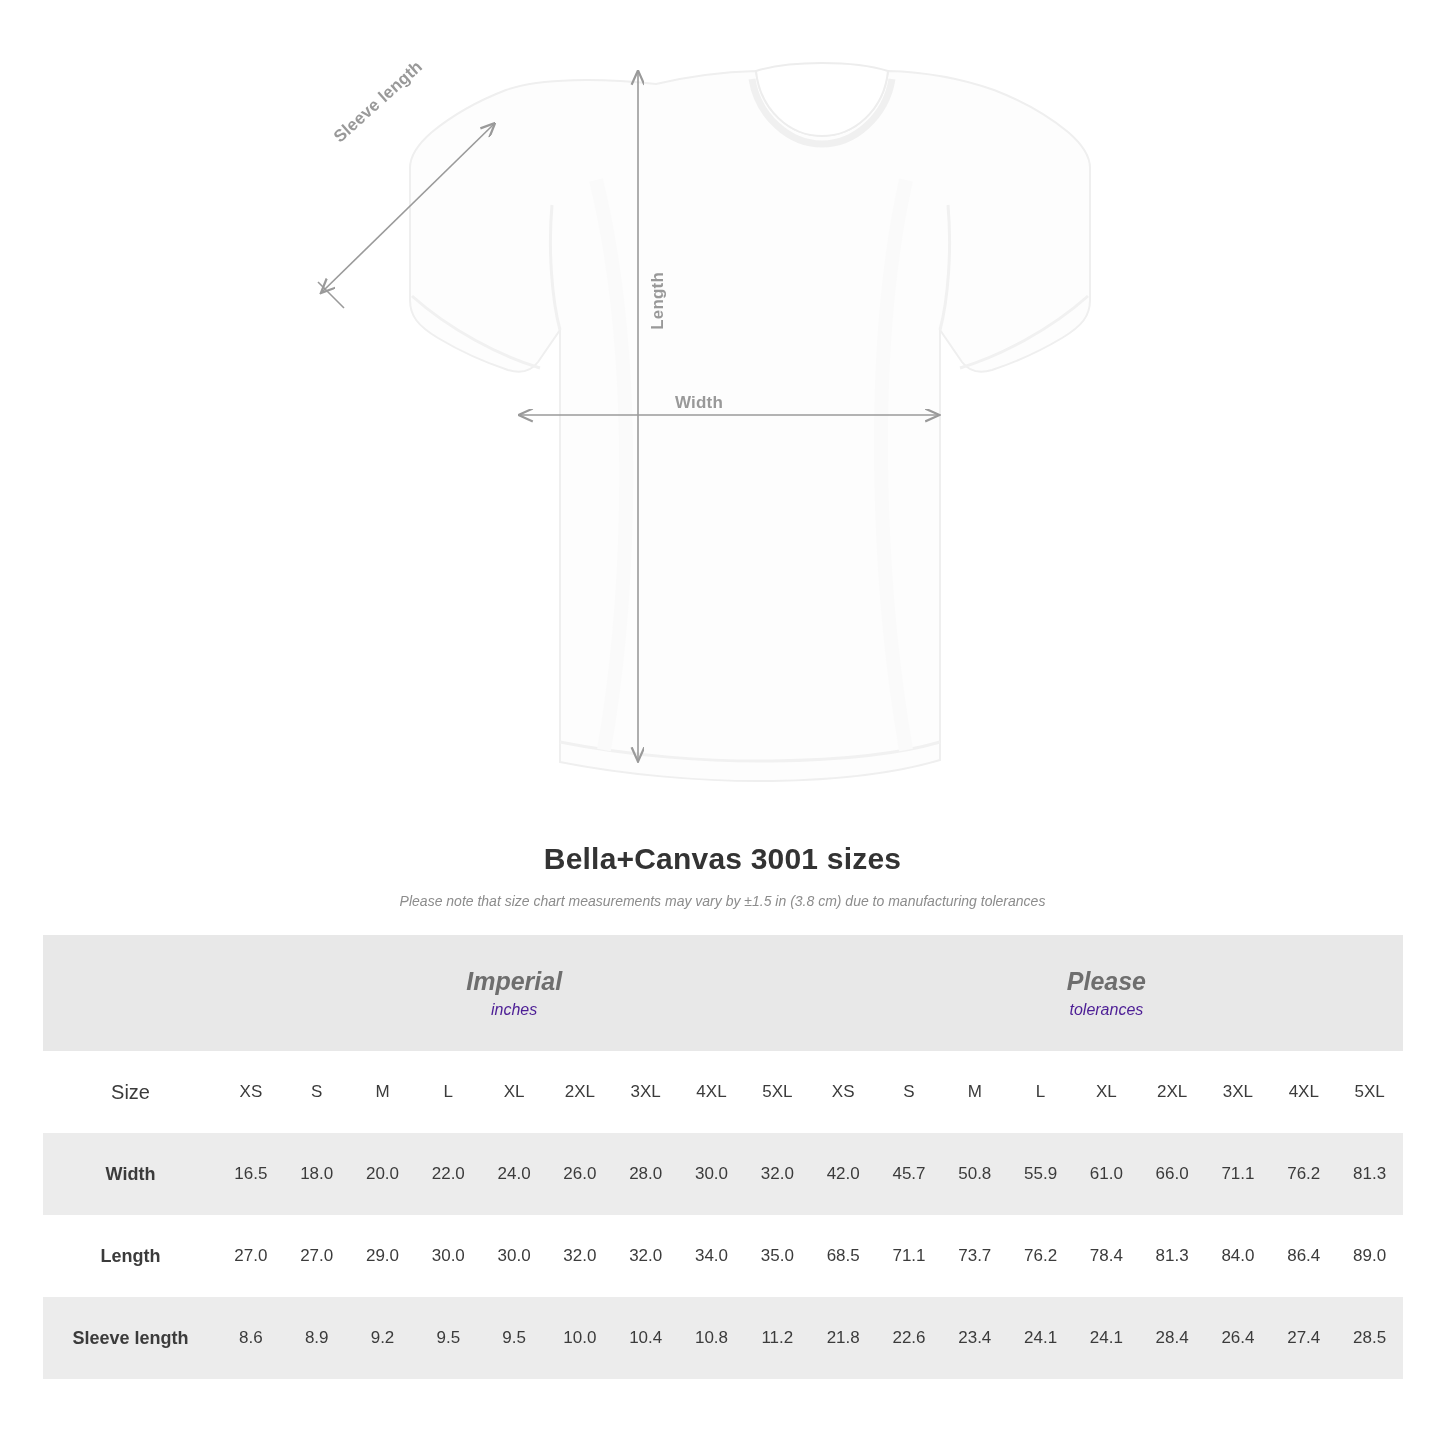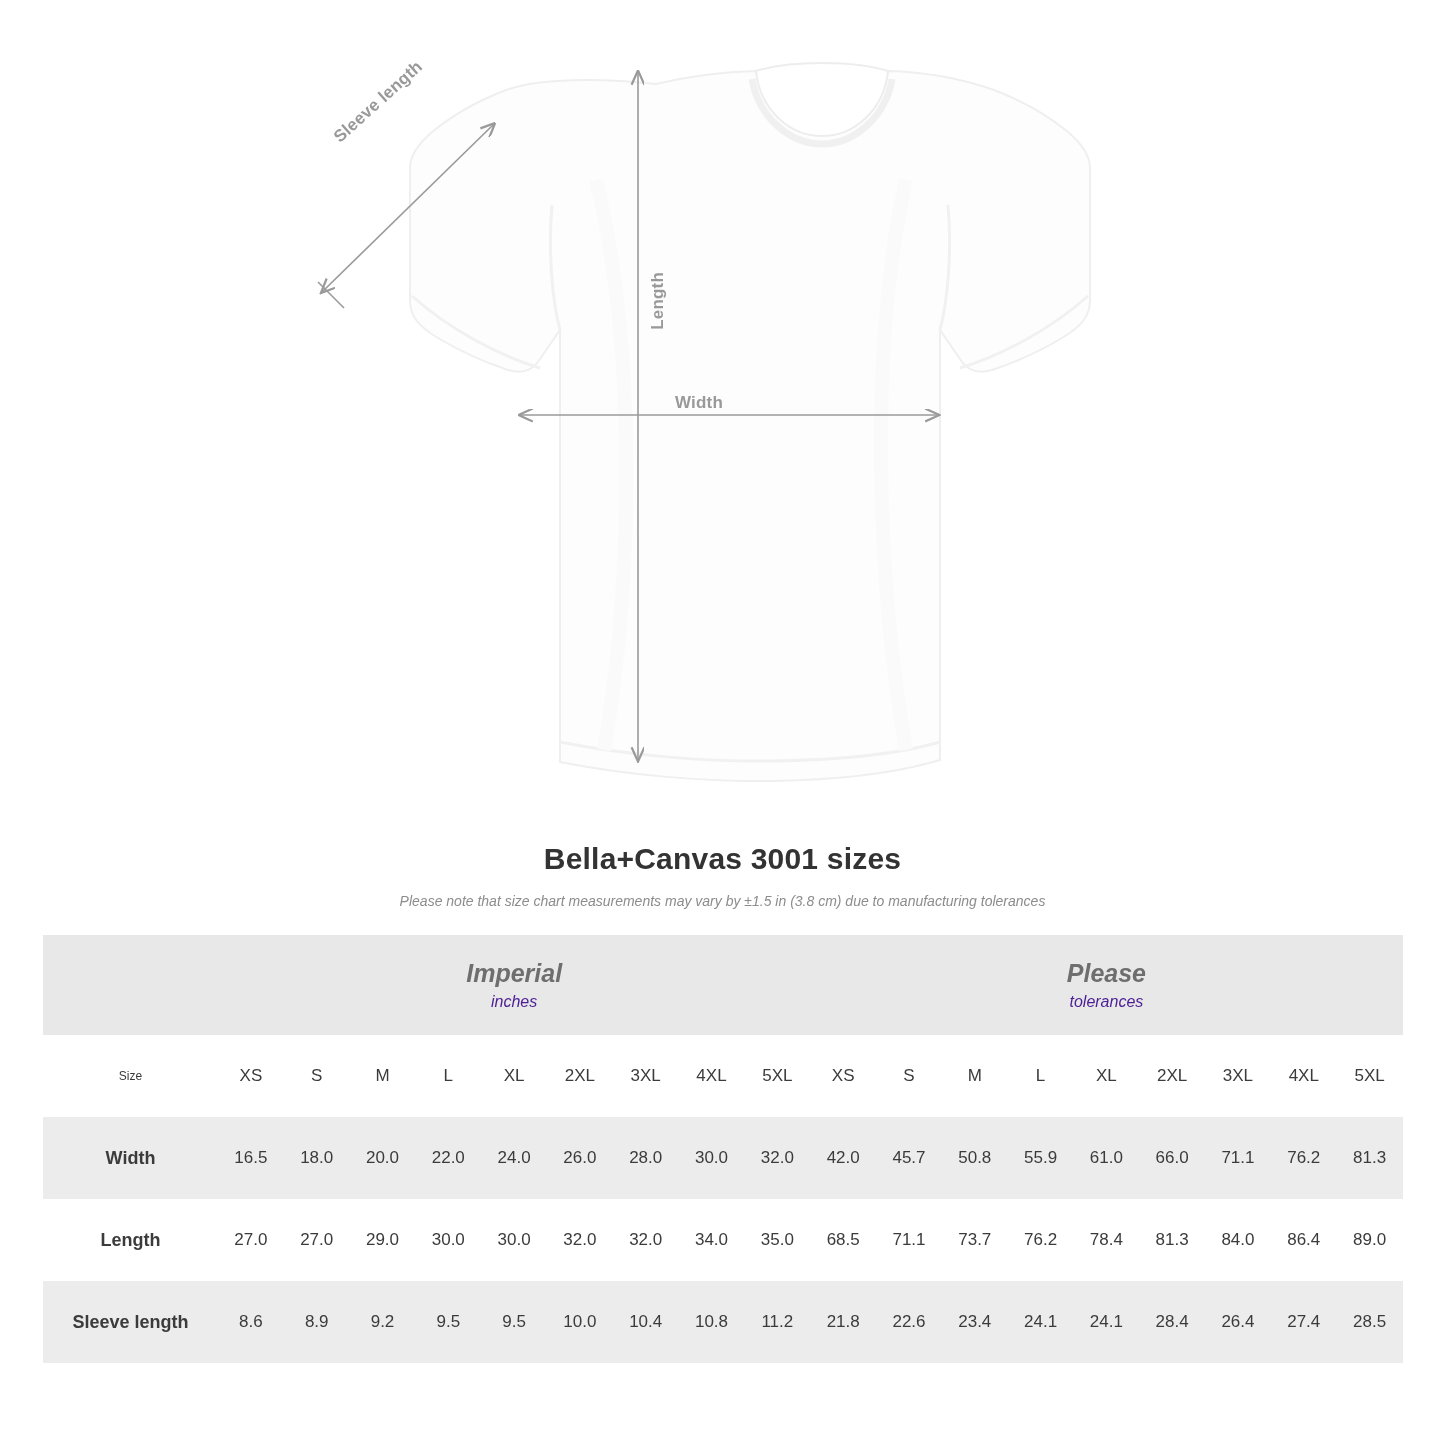--- a/index.html
+++ b/index.html
@@ -83,21 +83,21 @@
   table.size-table th {
     text-align: center;
     vertical-align: middle;
     font-size: 17px;
     color: #3b3b3b;
     font-weight: normal;
     padding: 0;
   }
   .unit-head td {
     background: #e8e8e8;
-    height: 100px;
+    height: 116px;
   }
   .unit-name {
     font-size: 25px;
     font-style: italic;
     font-weight: bold;
     color: #6e6e6e;
     line-height: 1.15;
   }
   .unit-sub {
     font-size: 16px;
@@ -105,21 +105,21 @@
     color: #4c1d95;
     margin-top: 5px;
   }
   .head-row td {
     height: 82px;
     font-weight: bold;
     font-size: 18px;
     color: #3b3b3b;
     background: #ffffff;
   }
-  .head-row td.rowlabel { font-size: 12px; }
+  .head-row td.rowlabel { font-size: 20px; }
   .body-row td {
     height: 82px;
   }
   .body-row.shaded td {
     background: #ececec;
   }
   .body-row td.rowlabel {
     font-weight: bold;
     font-size: 18px;
     color: #3b3b3b;

